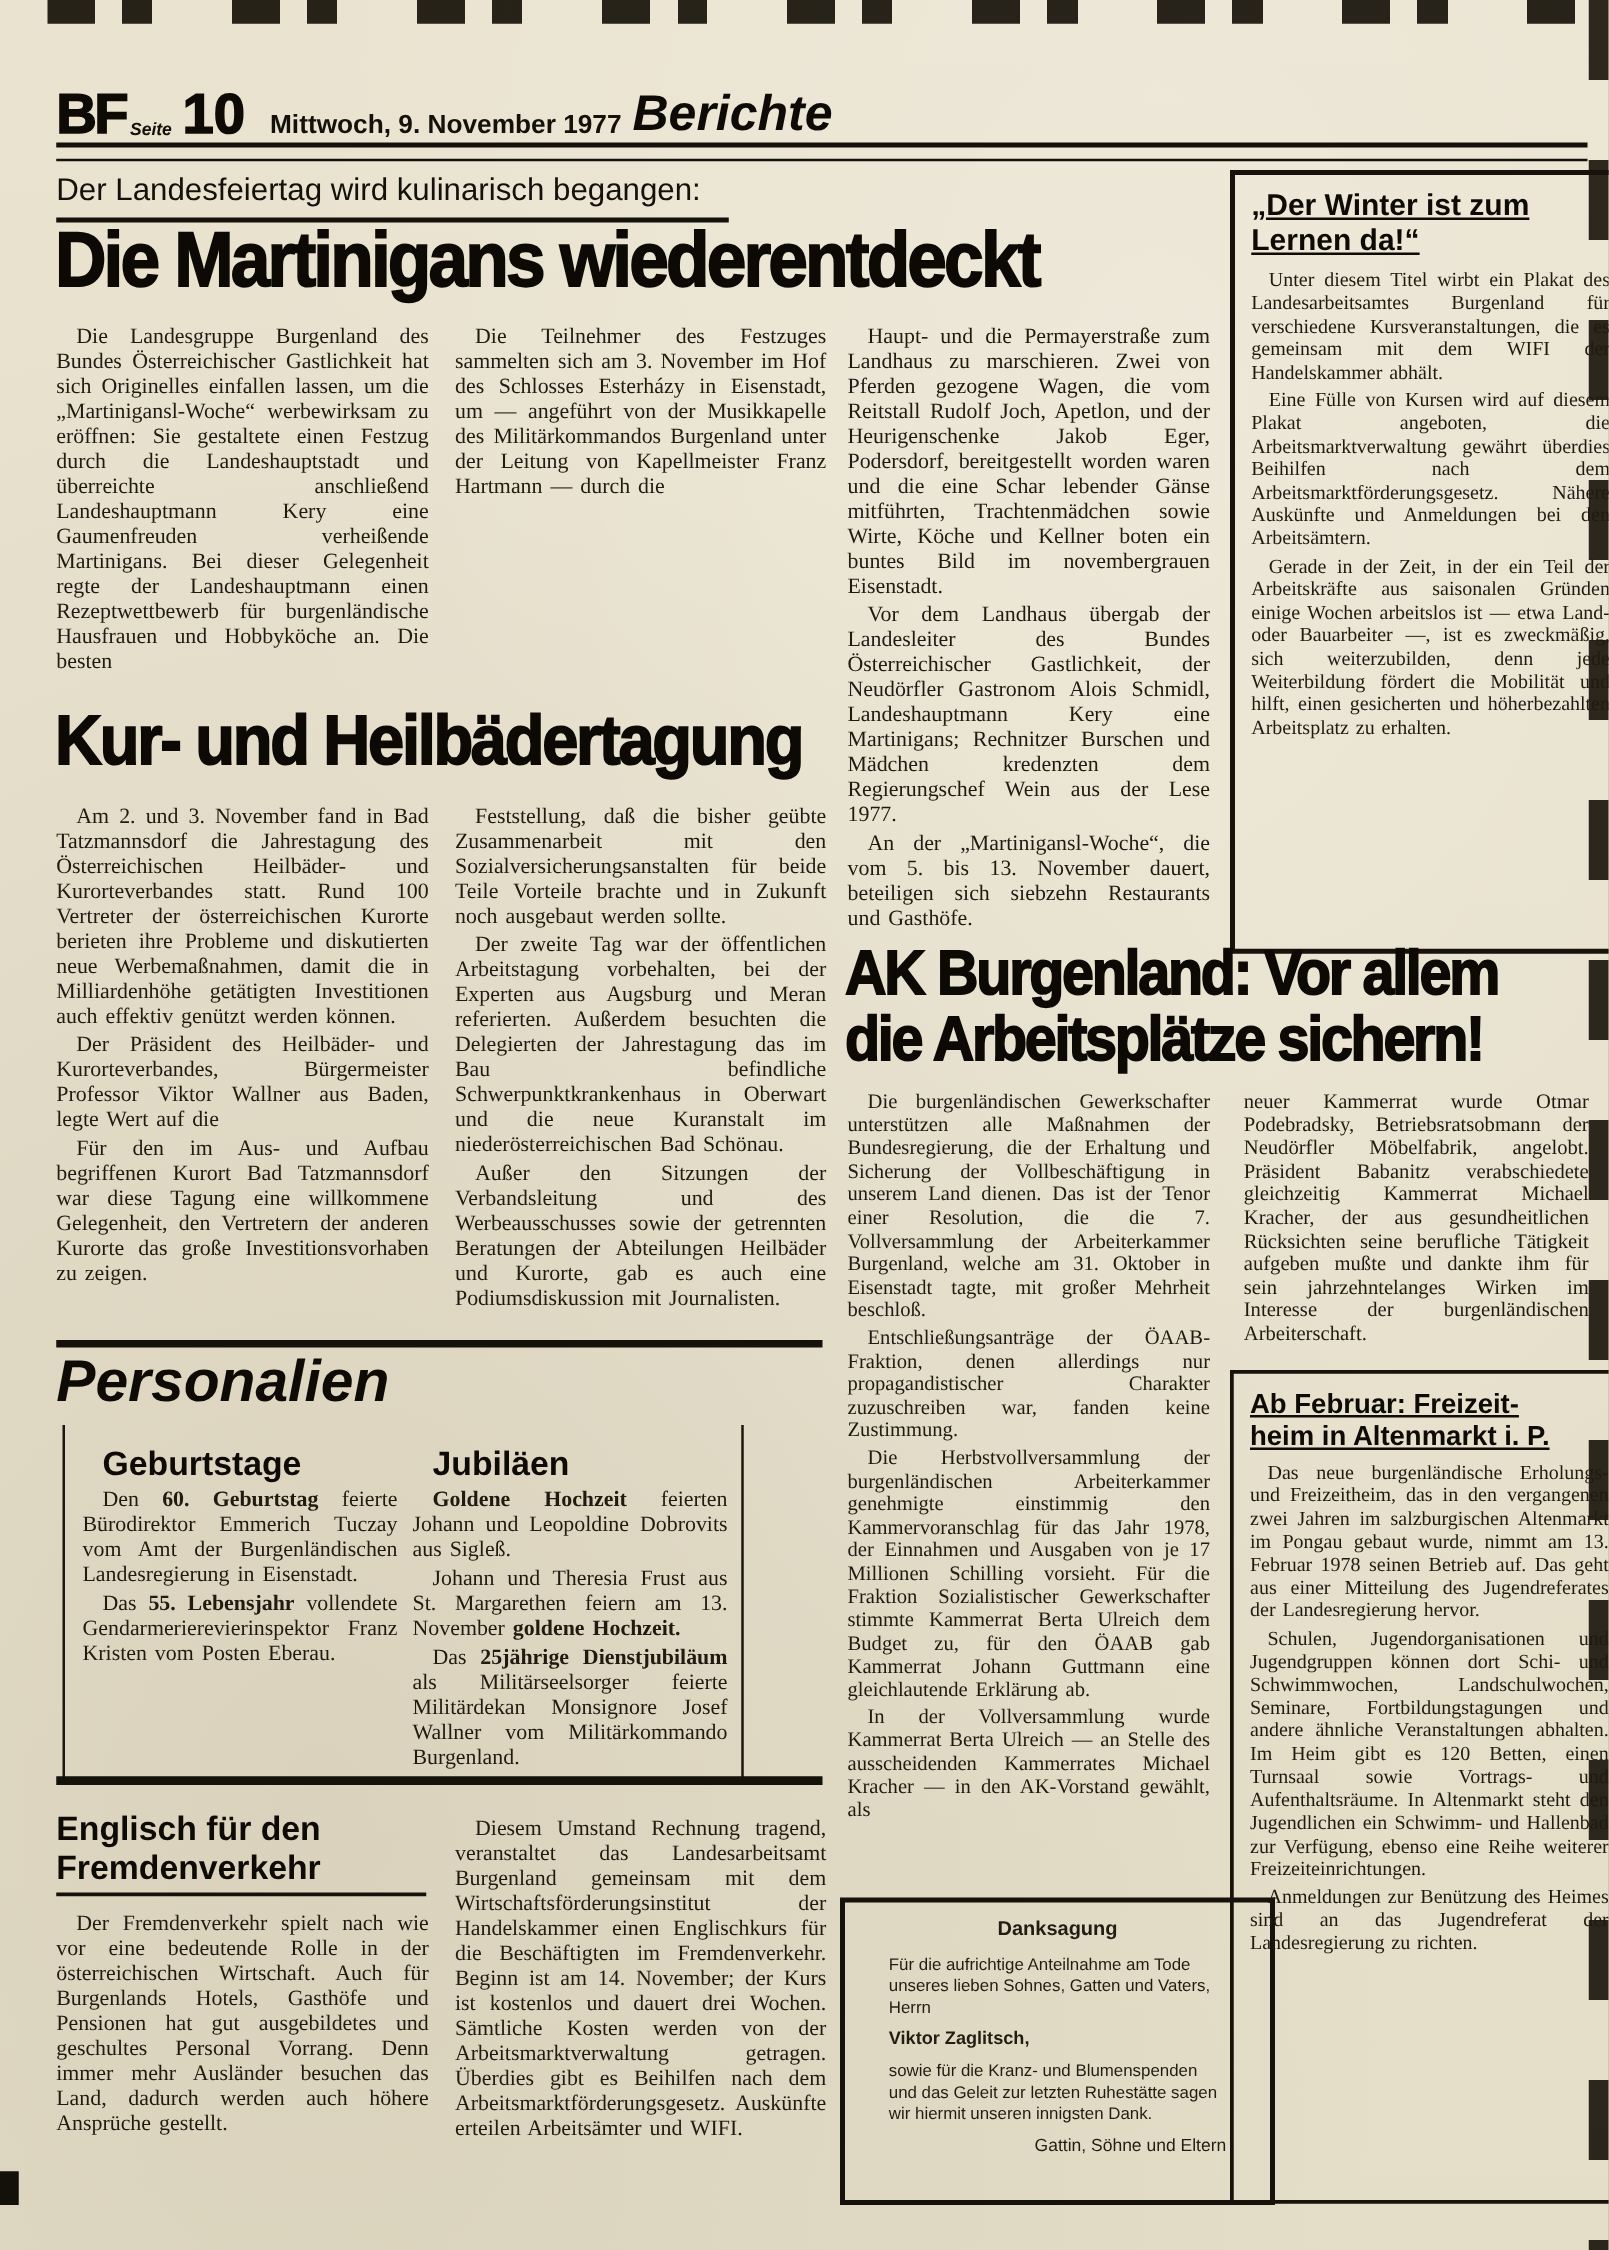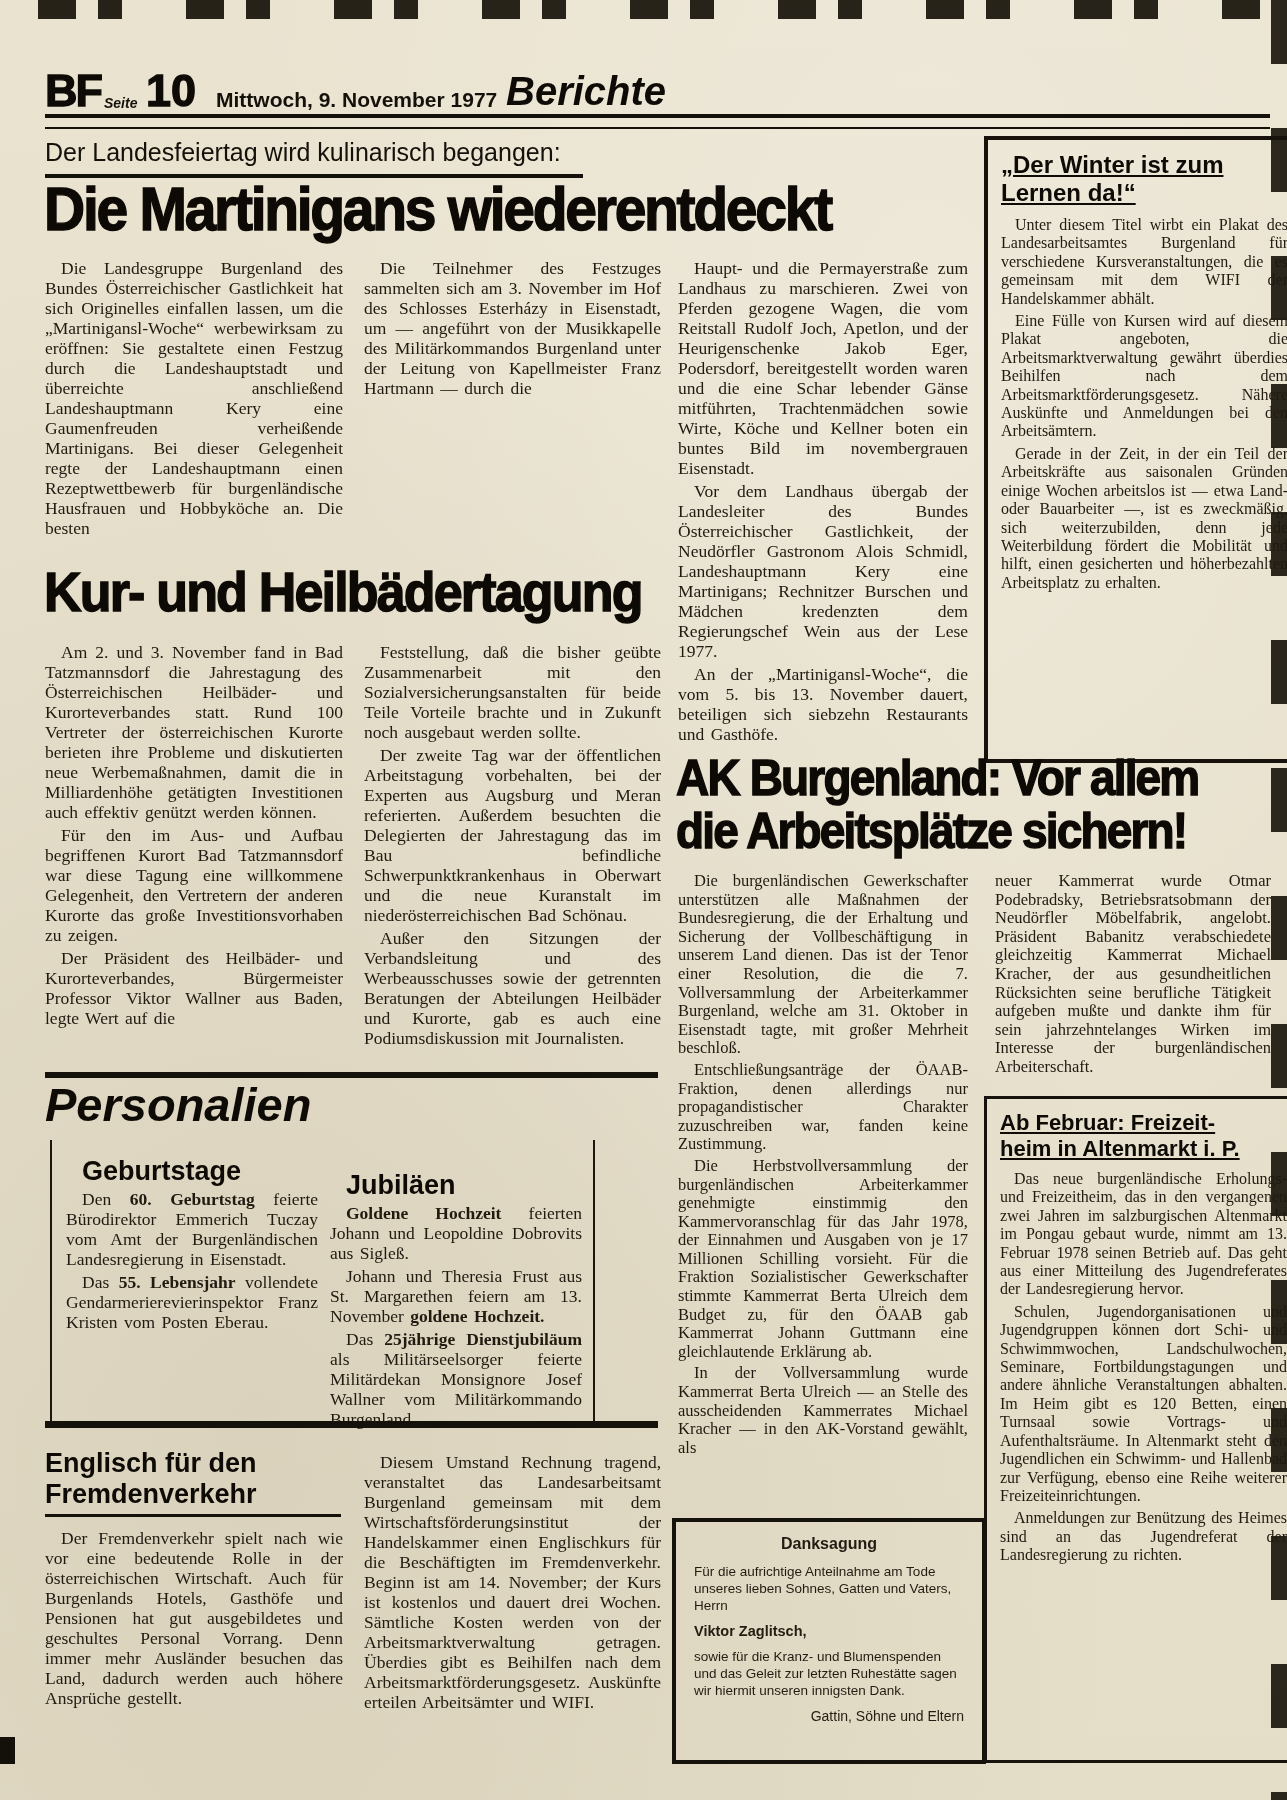--- a/index.html
+++ b/index.html
@@ -75,21 +75,21 @@
     font-size:47px;line-height:50px;color:#0e0b07;}
   .vline{position:absolute;width:2px;background:#1b160f;}
   .sub-head{font-family:"Liberation Sans",sans-serif;font-weight:700;font-size:27px;
     line-height:30px;color:#0e0b07;margin:0 0 7px 0;text-indent:0;}
   .mini-head{position:absolute;font-family:"Liberation Sans",sans-serif;font-weight:700;
     font-size:27px;line-height:31px;color:#0e0b07;}
   .mini-rule{position:absolute;height:3px;background:#15110b;}
 
   
   .dank-box{position:absolute;left:672px;top:1518px;width:270px;height:212px;
-    border:4px solid #15110b;padding:13px 18px;overflow:hidden;
+    border:4px solid #15110b;padding:13px 35px;overflow:hidden;
     font-family:"Liberation Sans",sans-serif;color:#221c13;}
   .dank-title{text-align:center;font-weight:700;font-size:16px;margin:0 0 10px 0;}
   .dank-p{font-size:13.5px;line-height:17px;margin:0 0 9px 0;}
   .dank-name{font-weight:700;font-size:14.5px;margin:0 0 9px 0;}
   .dank-sig{text-align:right;font-size:14px;margin:8px 0 0 0;}
 </style>
 </head>
 <body>
 
 <div class="page">
@@ -116,22 +116,22 @@
   </div>
   <div class="col" style="left:678px;top:258px;width:290px;">
     <p>Haupt- und die Permayerstraße zum Landhaus zu marschieren. Zwei von Pferden gezogene Wagen, die vom Reitstall Rudolf Joch, Apetlon, und der Heurigenschenke Jakob Eger, Podersdorf, bereitgestellt worden waren und die eine Schar lebender Gänse mitführten, Trachtenmädchen sowie Wirte, Köche und Kellner boten ein buntes Bild im novembergrauen Eisenstadt.</p>
     <p>Vor dem Landhaus übergab der Landesleiter des Bundes Österreichischer Gastlichkeit, der Neudörfler Gastronom Alois Schmidl, Landeshauptmann Kery eine Martinigans; Rechnitzer Burschen und Mädchen kredenzten dem Regierungschef Wein aus der Lese 1977.</p>
     <p>An der „Martinigansl-Woche“, die vom 5. bis 13. November dauert, beteiligen sich siebzehn Restaurants und Gasthöfe.</p>
   </div>
 
   <div class="headline hl-kur">Kur- und Heilbädertagung</div>
   <div class="col" style="left:45px;top:642px;width:298px;">
     <p class="bold">Am 2. und 3. November fand in Bad Tatzmannsdorf die Jahrestagung des Österreichischen Heilbäder- und Kurorteverbandes statt. Rund 100 Vertreter der österreichischen Kurorte berieten ihre Probleme und diskutierten neue Werbemaßnahmen, damit die in Milliardenhöhe getätigten Investitionen auch effektiv genützt werden können.</p>
+    <p>Der Präsident des Heilbäder- und Kurorteverbandes, Bürgermeister Professor Viktor Wallner aus Baden, legte Wert auf die</p>
     <p>Für den im Aus- und Aufbau begriffenen Kurort Bad Tatzmannsdorf war diese Tagung eine willkommene Gelegenheit, den Vertretern der anderen Kurorte das große Investitionsvorhaben zu zeigen.</p>
-    <p>Der Präsident des Heilbäder- und Kurorteverbandes, Bürgermeister Professor Viktor Wallner aus Baden, legte Wert auf die</p>
   </div>
   <div class="col" style="left:364px;top:642px;width:297px;">
     <p>Feststellung, daß die bisher geübte Zusammenarbeit mit den Sozialversicherungsanstalten für beide Teile Vorteile brachte und in Zukunft noch ausgebaut werden sollte.</p>
     <p>Der zweite Tag war der öffentlichen Arbeitstagung vorbehalten, bei der Experten aus Augsburg und Meran referierten. Außerdem besuchten die Delegierten der Jahrestagung das im Bau befindliche Schwerpunktkrankenhaus in Oberwart und die neue Kuranstalt im niederösterreichischen Bad Schönau.</p>
     <p>Außer den Sitzungen der Verbandsleitung und des Werbeausschusses sowie der getrennten Beratungen der Abteilungen Heilbäder und Kurorte, gab es auch eine Podiumsdiskussion mit Journalisten.</p>
   </div>
 
   <div class="news-box" style="left:984px;top:136px;width:287px;height:597px;">
     <h3 class="box-title">„Der Winter ist zum Lernen da!“</h3>
     <div class="box-text">
@@ -158,21 +158,21 @@
   <div class="rule-thick" style="left:45px;top:1072px;width:613px;height:6px;"></div>
   <div class="personalien-title">Personalien</div>
   <div class="vline" style="left:50px;top:1140px;height:282px;"></div>
   <div class="vline" style="left:593px;top:1140px;height:282px;"></div>
 
   <div class="col" style="left:66px;top:1156px;width:252px;">
     <p class="sub-head">Geburtstage</p>
     <p><span>Den </span><b>60. Geburtstag</b><span> feierte Bürodirektor Emmerich Tuczay vom Amt der Burgenländischen Landesregierung in Eisenstadt.</span></p>
     <p><span>Das </span><b>55. Lebensjahr</b><span> vollendete Gendarmerierevierinspektor Franz Kristen vom Posten Eberau.</span></p>
   </div>
-  <div class="col" style="left:330px;top:1156px;width:252px;margin-top:14px;">
+  <div class="col" style="left:330px;top:1156px;width:252px;">
     <p class="sub-head">Jubiläen</p>
     <p><span></span><b>Goldene Hochzeit</b><span> feierten Johann und Leopoldine Dobrovits aus Sigleß.</span></p>
     <p><span>Johann und Theresia Frust aus St. Margarethen feiern am 13. November </span><b>goldene Hochzeit.</b><span></span></p>
     <p><span>Das </span><b>25jährige Dienstjubiläum</b><span> als Militärseelsorger feierte Militärdekan Monsignore Josef Wallner vom Militärkommando Burgenland.</span></p>
   </div>
   <div class="rule-thick" style="left:45px;top:1421px;width:613px;height:7px;"></div>
 
   <div class="mini-head" style="left:45px;top:1448px;width:250px;">Englisch für den Fremdenverkehr</div>
   <div class="mini-rule" style="left:45px;top:1514px;width:296px;"></div>
   <div class="col bold" style="left:45px;top:1528px;width:298px;">

